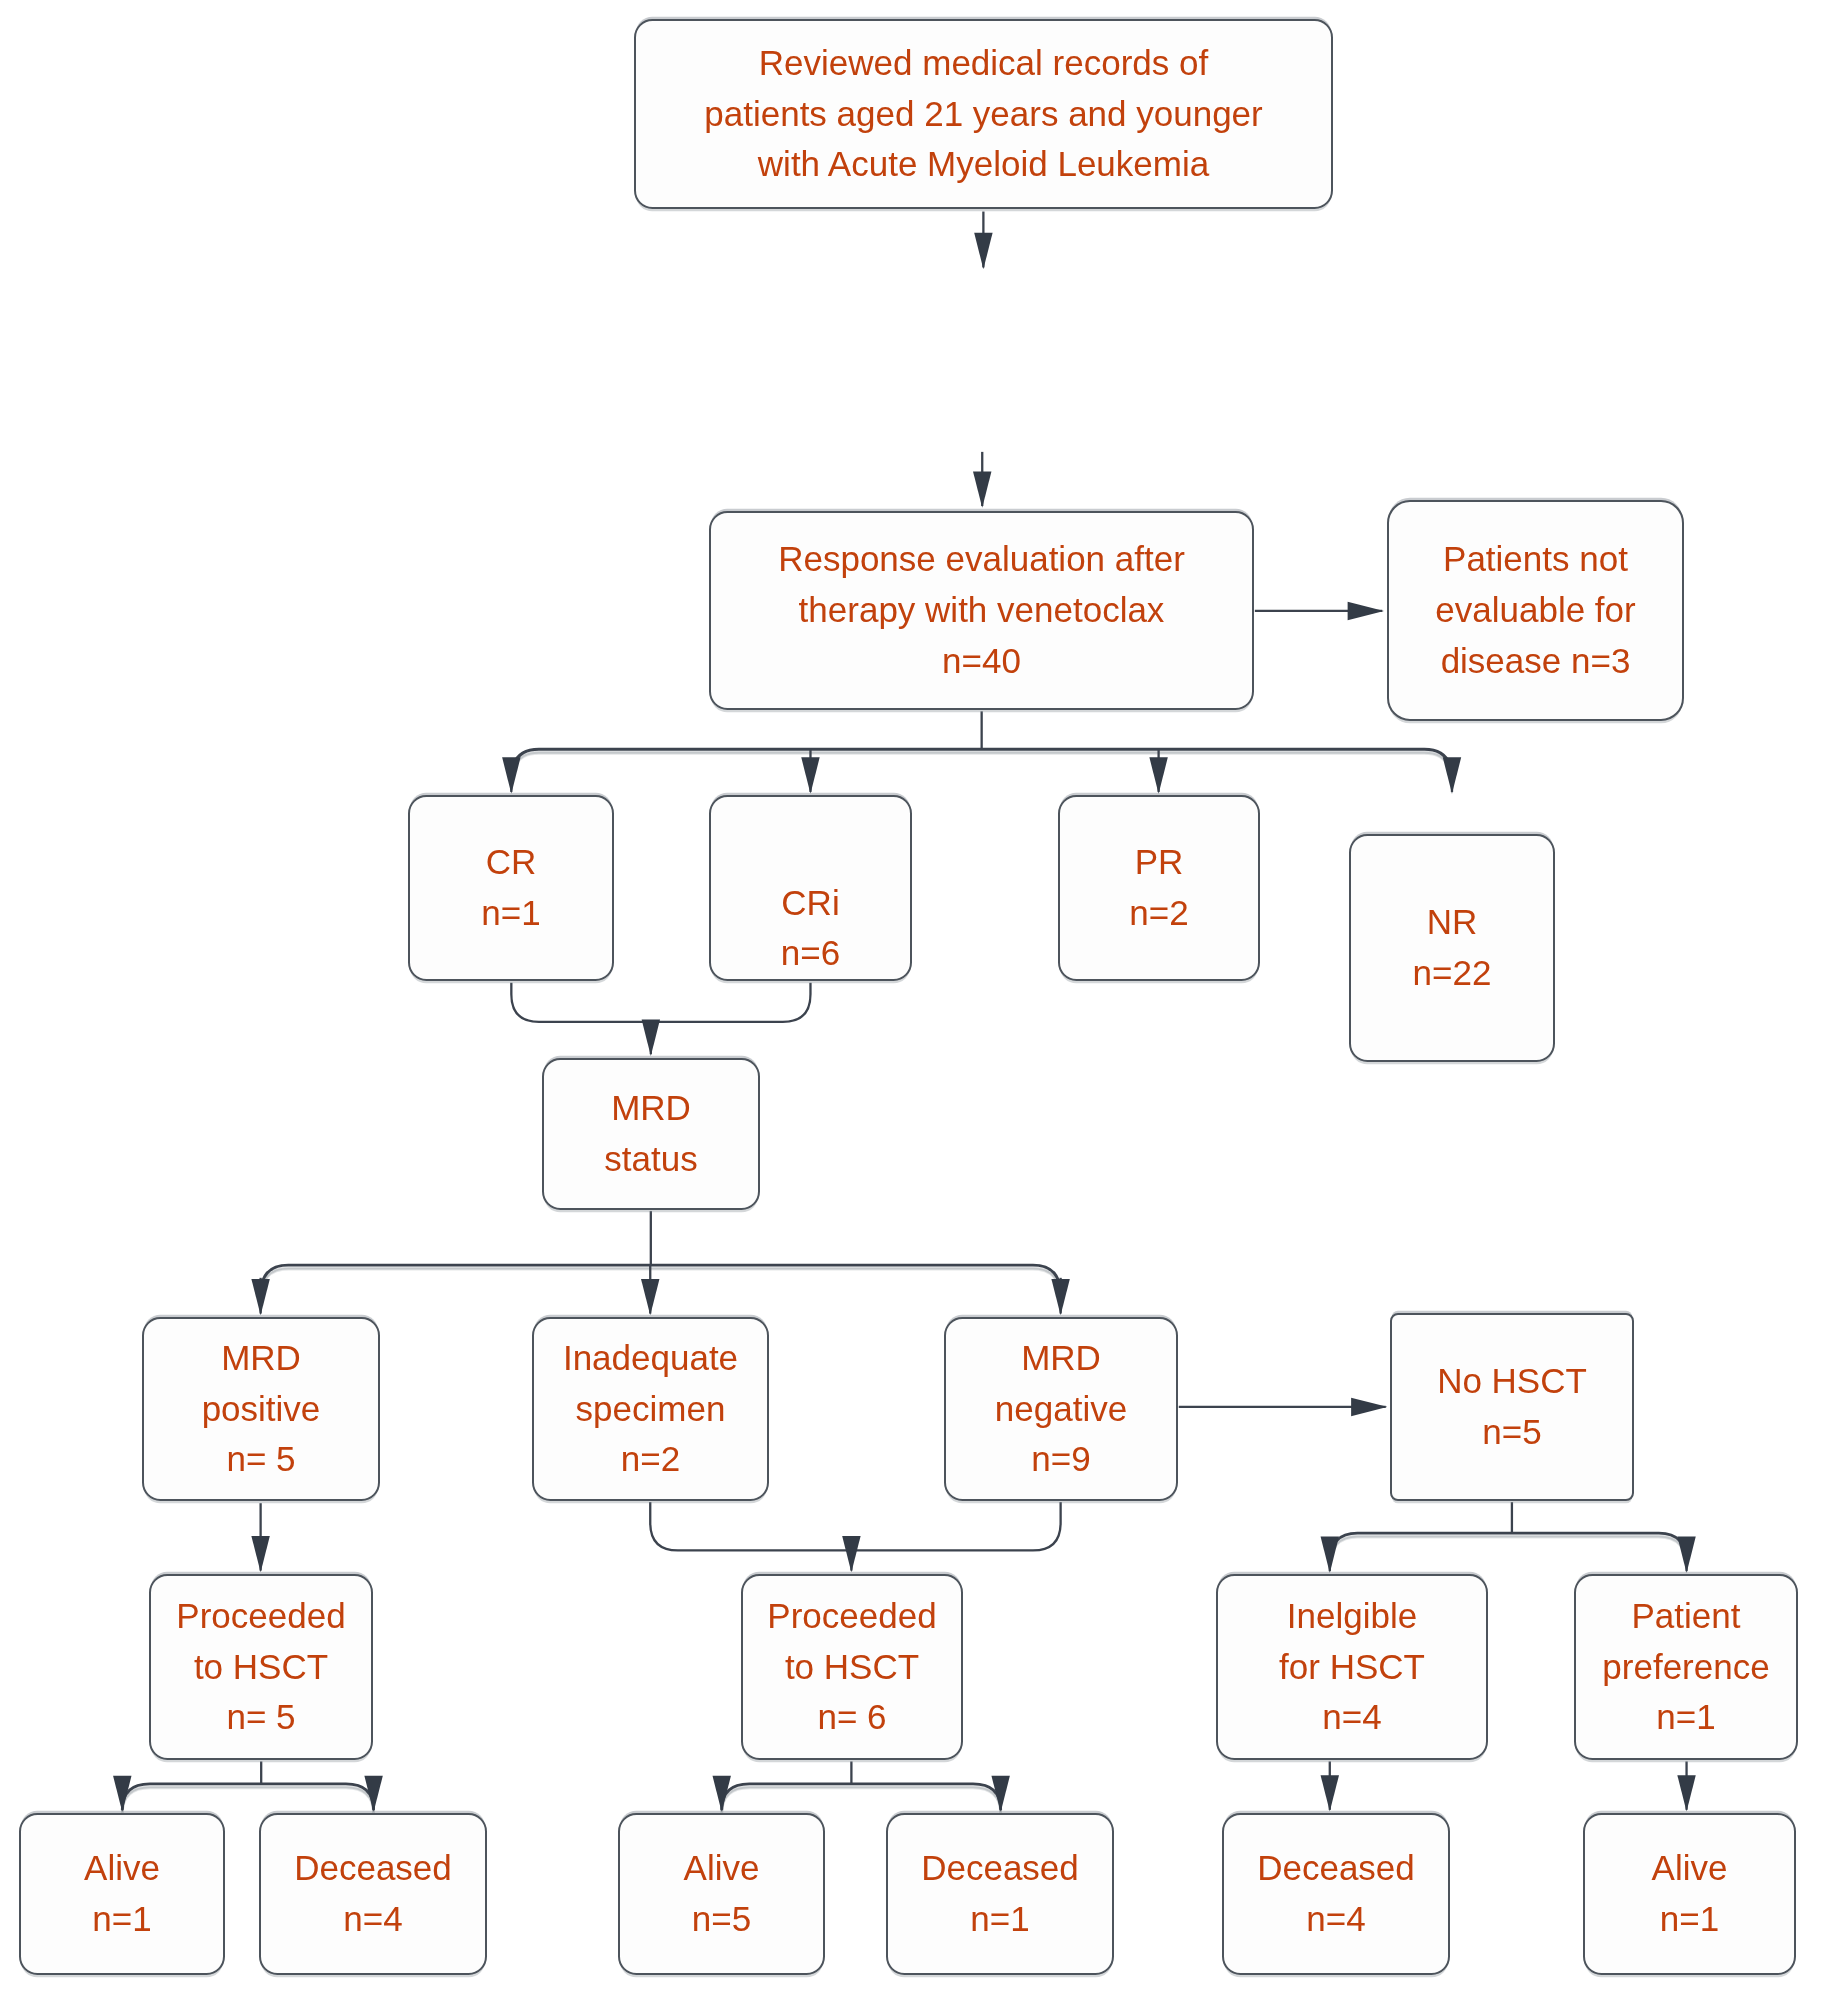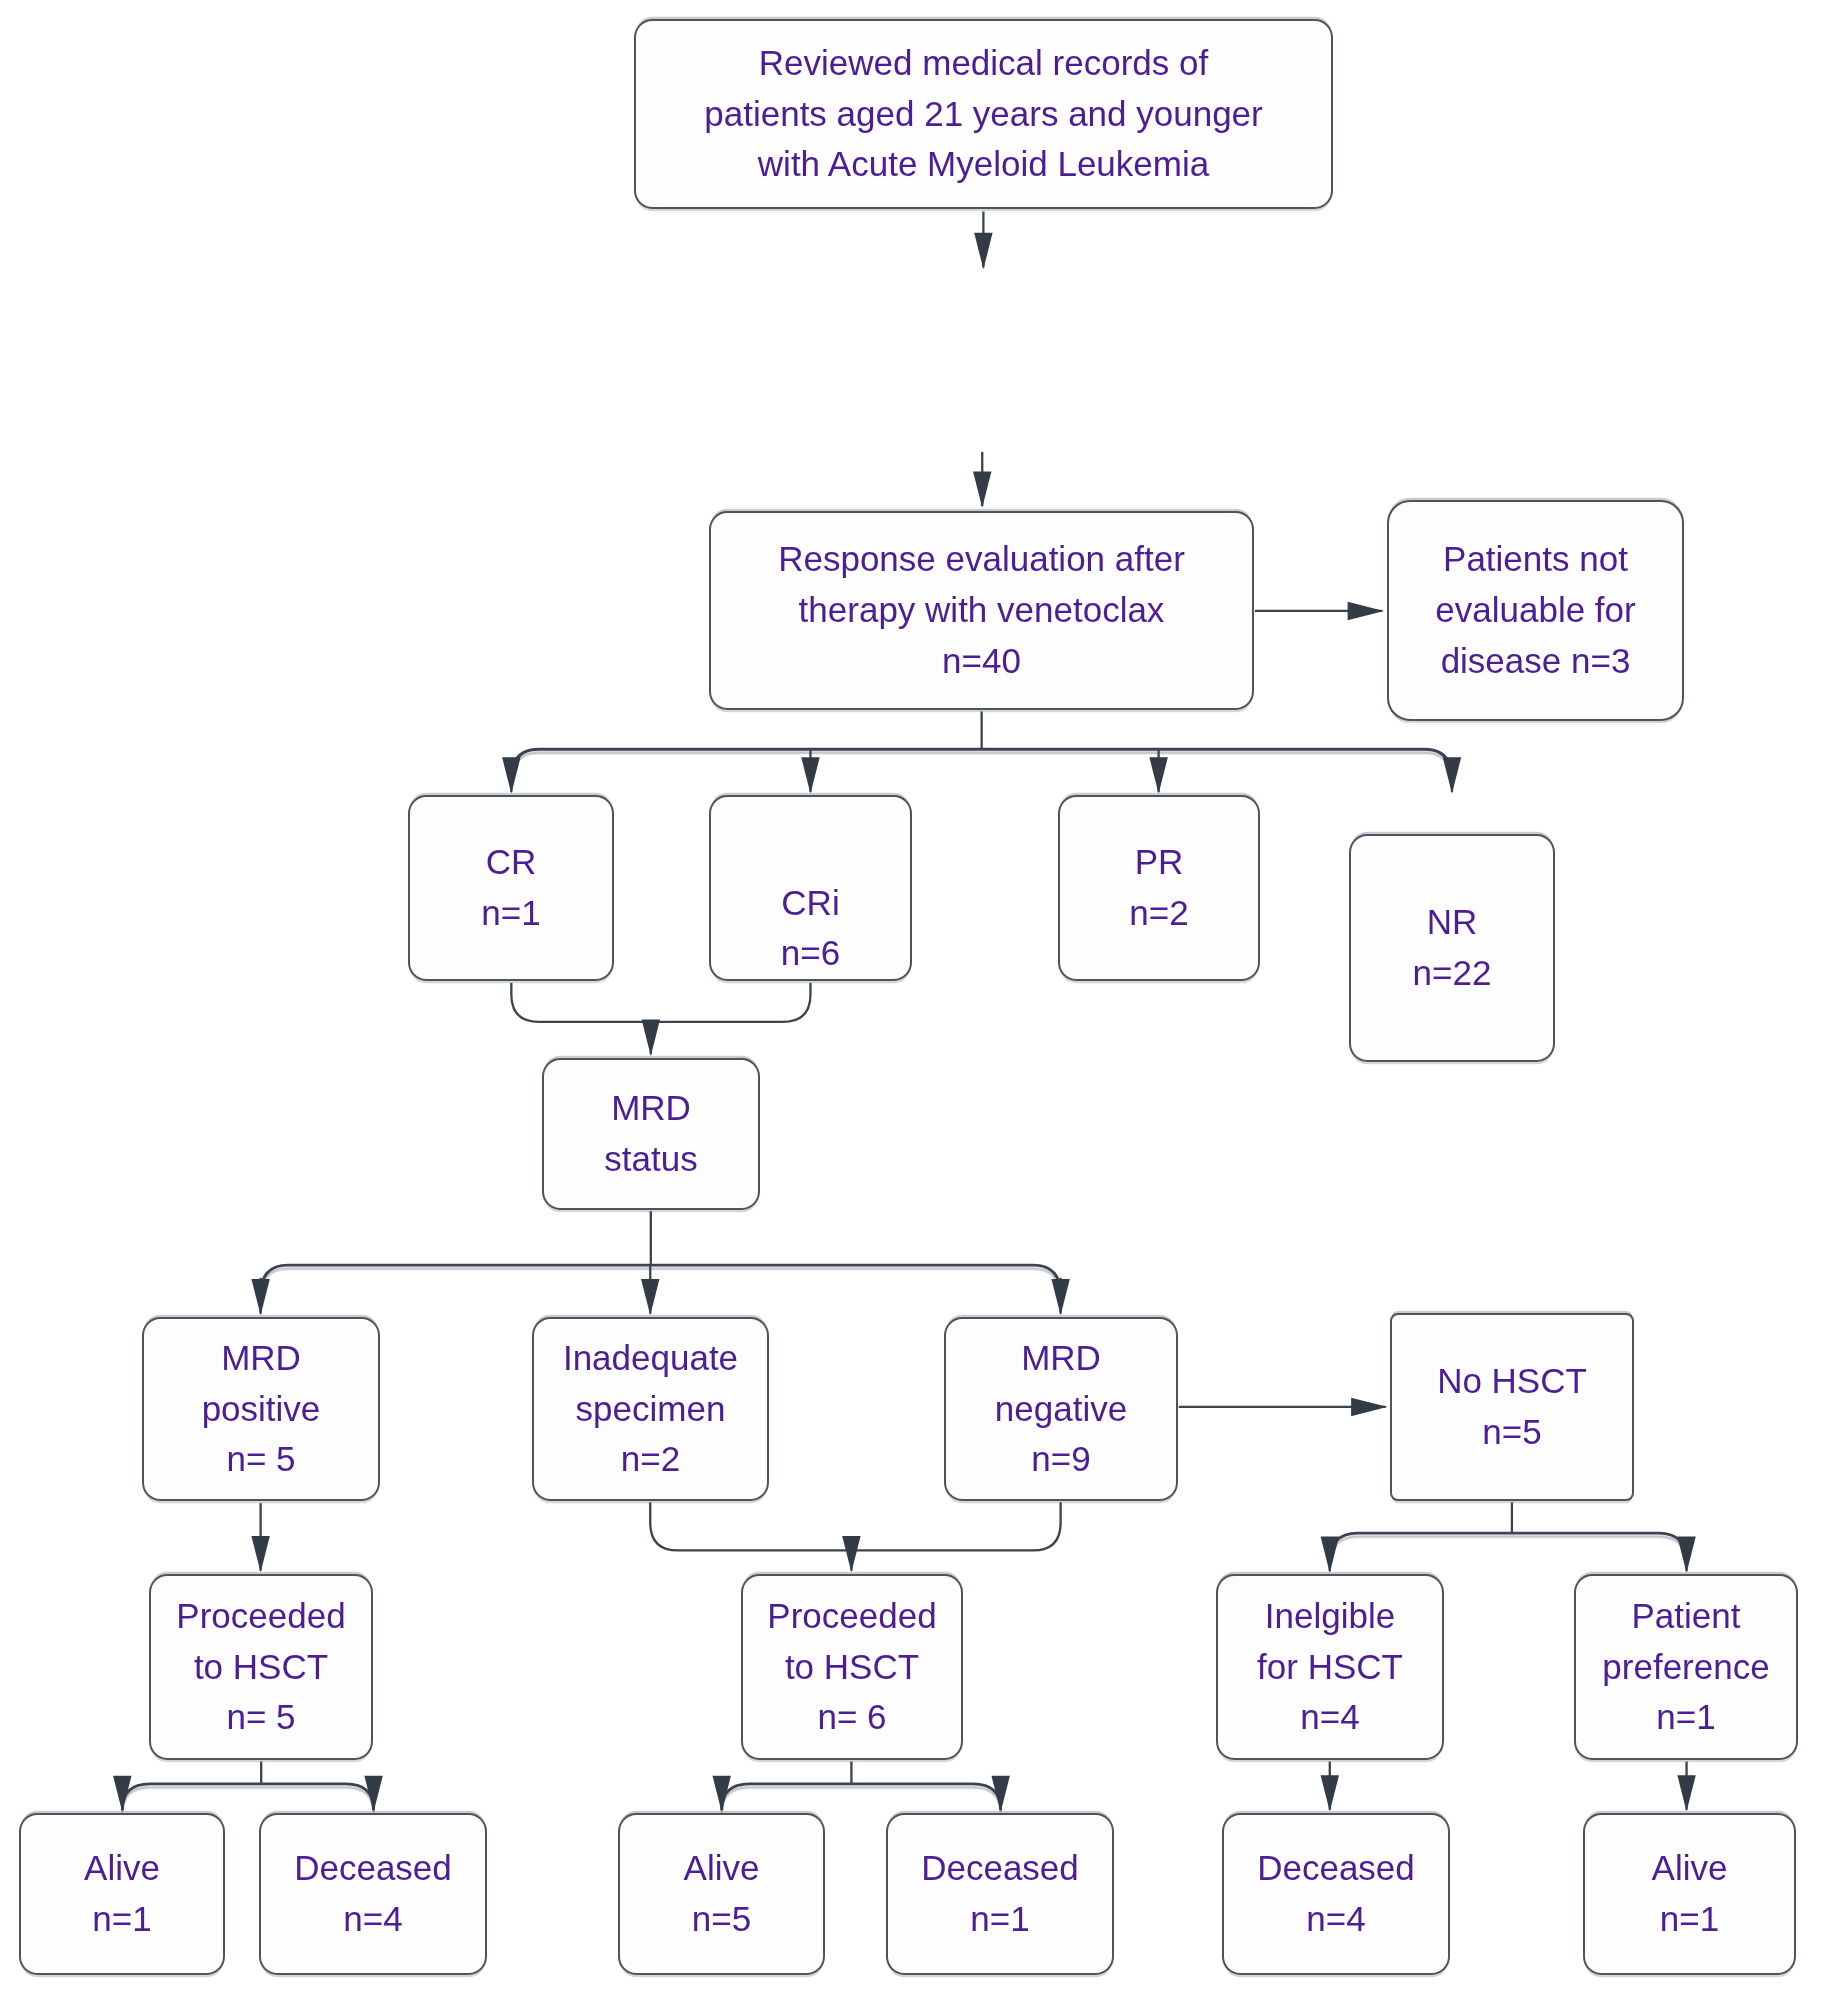--- a/index.html
+++ b/index.html
@@ -39,21 +39,21 @@
     border-radius: 18.4px;
     box-shadow: 0 -4px 0 -1.7px rgba(148,154,161,0.5), 0 4px 0 -1.7px rgba(148,154,161,0.4);
   }
   .node-text {
     margin: 0;
     padding: 0 5.8px;
     white-space: pre-line;
     text-align: center;
     font-size: 35px;
     line-height: 1.45;
-    color: #4c1d95;
+    color: #c2410c;
   }
 </style>
 </head>
 <body>
 
 <div class="stage">
 
   <svg class="edges" viewBox="0 0 3199 3496" xmlns="http://www.w3.org/2000/svg">
     <defs>
       <marker id="ah" viewBox="0 0 64 36" markerWidth="64" markerHeight="36" refX="61" refY="18" orient="auto" markerUnits="userSpaceOnUse">
@@ -184,21 +184,21 @@
 to HSCT
 n= 5</p>
   </div>
 
   <div class="node" style="left:741px; top:1574px; width:222px; height:186px;">
     <p class="node-text">Proceeded
 to HSCT
 n= 6</p>
   </div>
 
-  <div class="node" style="left:1216px; top:1574px; width:228px; height:186px;">
+  <div class="node" style="left:1216px; top:1574px; width:272px; height:186px;">
     <p class="node-text">Inelgible
 for HSCT
 n=4</p>
   </div>
 
   <div class="node" style="left:1574px; top:1574px; width:224px; height:186px;">
     <p class="node-text">Patient
 preference
 n=1</p>
   </div>

